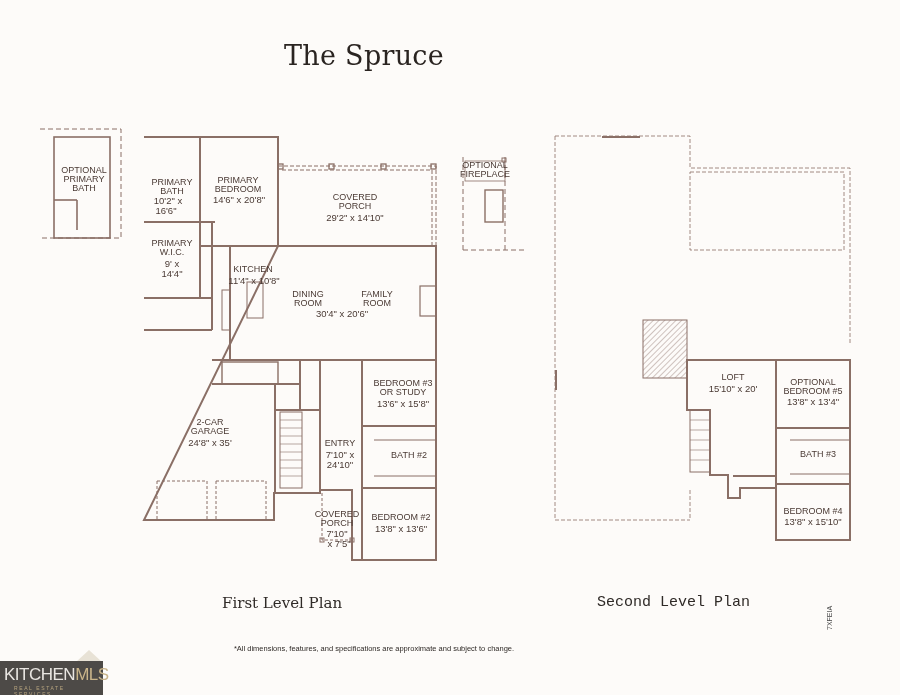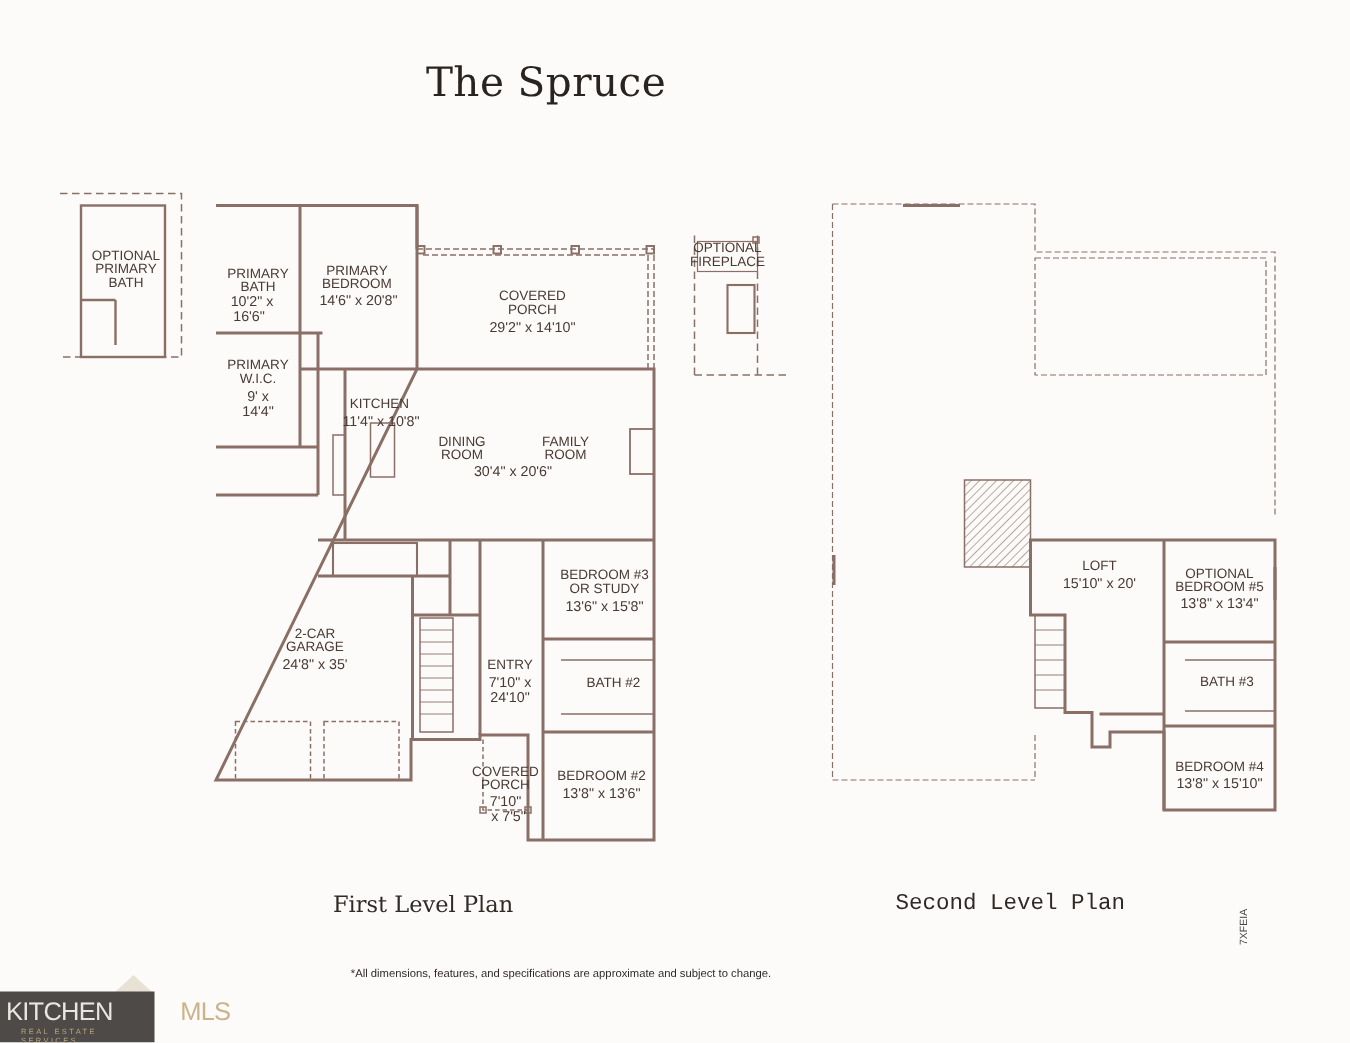--- a/index.html
+++ b/index.html
@@ -6,21 +6,21 @@
   body { width:900px; height:695px; background:#fdfbf9; position:relative; overflow:hidden; font-family:"Liberation Sans", sans-serif; }
   .title { position:absolute; left:0; width:728px; top:40px; text-align:center; font-family:"DejaVu Serif", serif; font-size:27px; color:#2a2421; letter-spacing:0.3px; }
   .plan-label { position:absolute; top:594px; font-family:"DejaVu Serif", serif; font-size:15px; color:#2f2a27; }
   .disclaimer { position:absolute; top:644px; left:0; width:748px; text-align:center; font-size:7.5px; color:#2f2a27; }
   .code { position:absolute; left:826px; top:630px; font-size:7px; color:#444; transform:rotate(-90deg); transform-origin:left top; }
   svg.plan { position:absolute; left:0; top:0; }
   .rl { font-family:"Liberation Sans", sans-serif; font-size:9px; fill:#4a3a34; text-anchor:middle; }
   .rd { font-family:"Liberation Sans", sans-serif; font-size:9.5px; fill:#4a3a34; text-anchor:middle; }
   .logo { position:absolute; left:0; top:661px; width:103px; height:34px; background:#4d4a47; }
   .logo-main { position:absolute; left:4px; top:4px; font-size:17px; letter-spacing:-0.5px; color:#e9e6e2; font-family:"Liberation Sans", sans-serif; }
-  .logo-main .mls { color:#c9b48a;margin-left:45px; }
+  .logo-main .mls { color:#c9b48a; }
   .logo-sub { position:absolute; left:14px; top:24px; font-size:5px; letter-spacing:1.6px; color:#b8a57f; font-family:"Liberation Sans", sans-serif; }
   .roof { position:absolute; left:76px; top:650px; width:0; height:0; border-left:13px solid transparent; border-right:13px solid transparent; border-bottom:12px solid #e8e2d6; }
 </style>
 </head>
 <body>
 
 <div class="title">The Spruce</div>
 
 <svg class="plan" width="900" height="695" viewBox="0 0 900 695">
   <g fill="none" stroke="#8a6f66" stroke-width="2">

